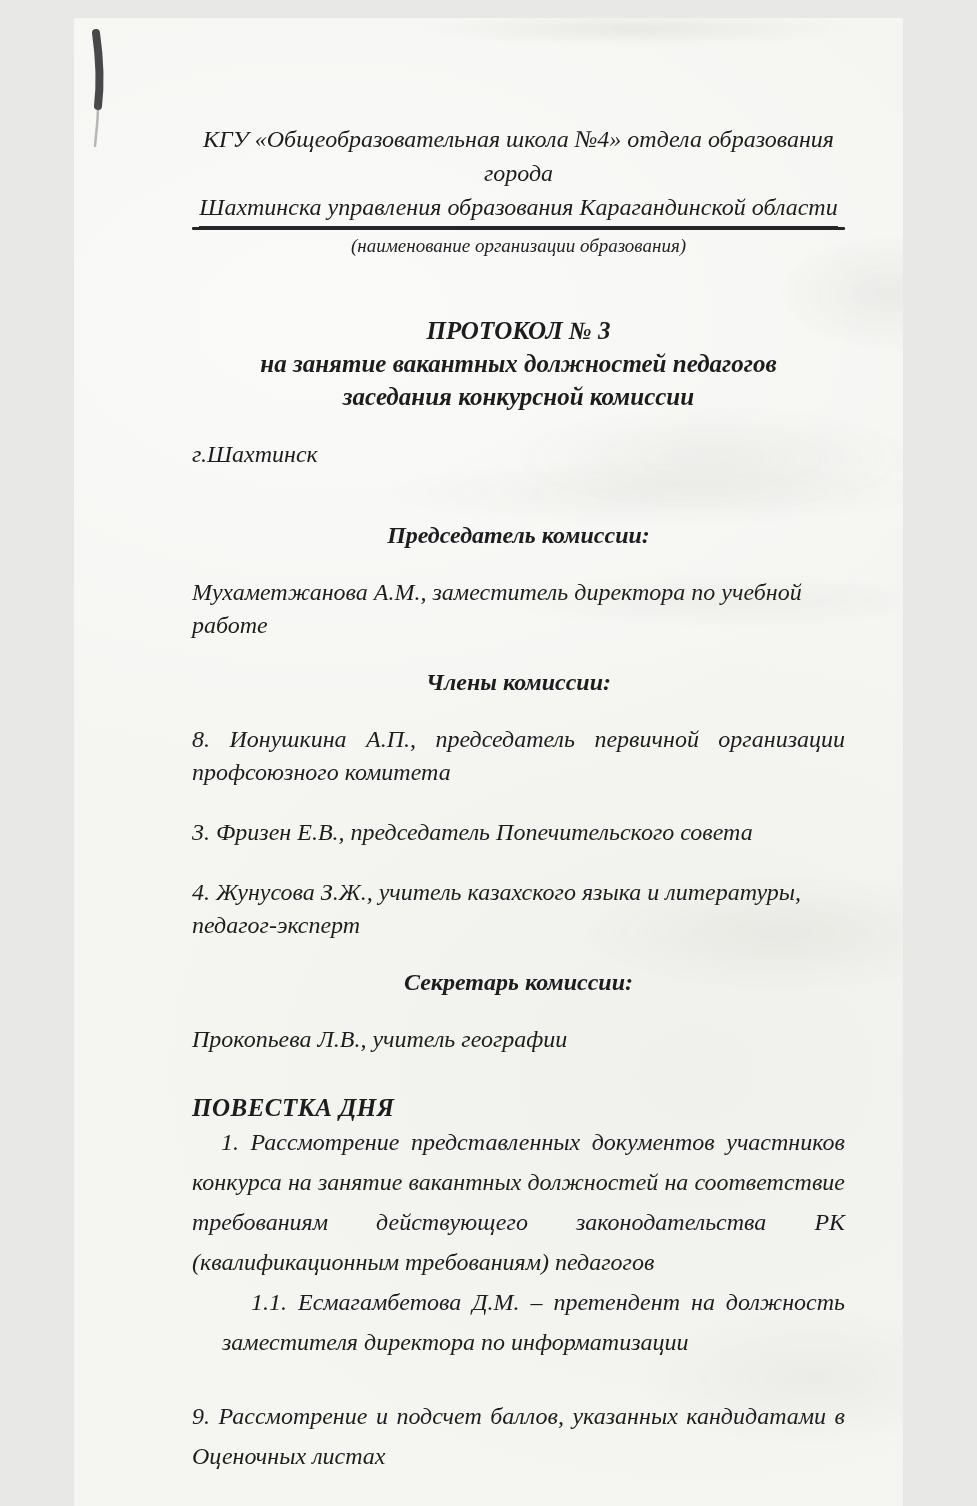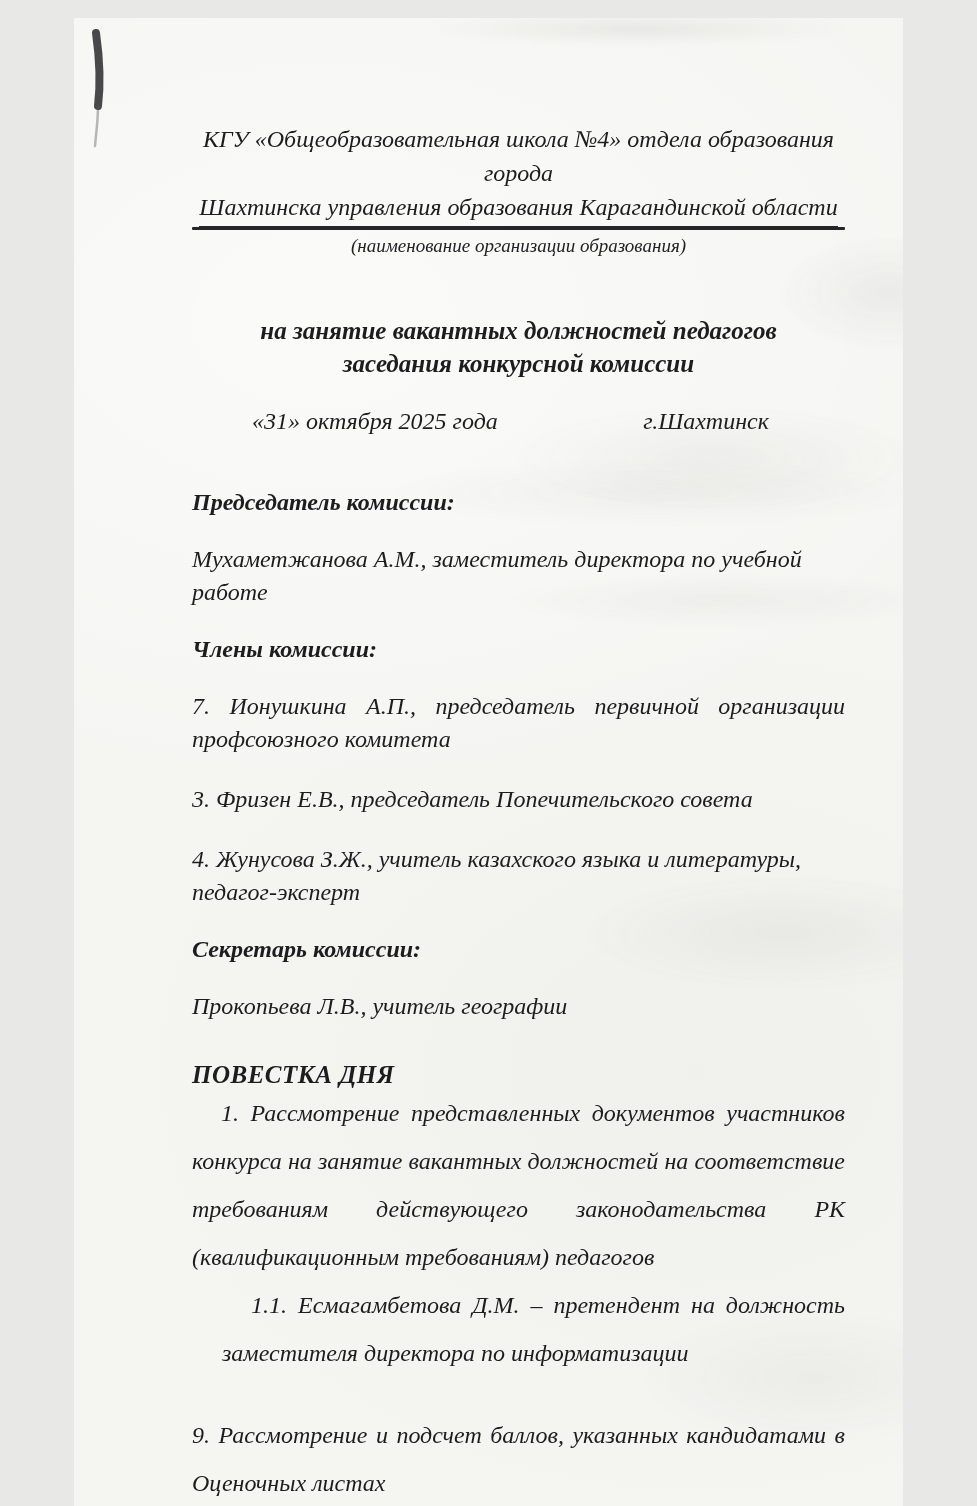--- a/index.html
+++ b/index.html
@@ -24,26 +24,26 @@
   .corner-mark{position:absolute;left:12px;top:8px;}
   .header{text-align:center;font-size:24px;line-height:34px;}
   .header .u{border-bottom:2px solid #26262a;padding-bottom:6px;}
   .rule{height:3px;background:#26262a;margin-top:3px;border-radius:1px;}
   .caption{text-align:center;font-size:19px;margin-top:5px;color:#232327;}
   .titleblock{text-align:center;font-weight:bold;font-size:25px;line-height:33px;margin-top:57px;}
   .dateline{display:flex;justify-content:space-between;align-items:baseline;
     font-size:24px;margin-top:28px;}
   .dateline .date{margin-left:60px;}
   .dateline .place{margin-right:76px;}
-  .h{font-weight:bold;font-size:24px;margin:0;}
+  .h{font-weight:bold;font-size:24px;margin:0;text-align:center;}
   .t{font-size:24px;margin:0;line-height:33px;}
   .sec{margin-top:27px;}
   .just{text-align:justify;}
   .agenda-h{font-weight:bold;font-size:25px;margin:38px 0 0 0;letter-spacing:.5px;}
-  .ag{font-size:24px;line-height:48px;margin:0;}
+  .ag{font-size:24px;line-height:40px;margin:0;}
   .ag1{text-indent:29px;}
   .ag-sub{margin-left:30px;text-indent:29px;}
   .gap{margin-top:34px;}
   p{margin:0;}
 </style>
 </head>
 <body>
 
 <div class="paper">
 
@@ -60,34 +60,34 @@
   <div class="smudge" style="left:560px;top:1290px;width:360px;height:140px;opacity:.6;"></div>
 
   <div class="header">
     <div>КГУ «Общеобразовательная школа №4» отдела образования города</div>
     <div><span class="u">Шахтинска управления образования Карагандинской области</span></div>
   </div>
   <div class="rule"></div>
   <div class="caption">(наименование организации образования)</div>
 
   <div class="titleblock">
+    <div>ПРОТОКОЛ № 3</div>
     <div>на занятие вакантных должностей педагогов</div>
     <div>заседания конкурсной комиссии</div>
   </div>
 
   <div class="dateline">
-    <span class="date">«31» октября 2025 года</span>
     <span class="place">г.Шахтинск</span>
   </div>
 
   <p class="h sec" style="margin-top:54px;">Председатель комиссии:</p>
   <p class="t sec">Мухаметжанова А.М., заместитель директора по учебной работе</p>
 
   <p class="h sec">Члены комиссии:</p>
-  <p class="t sec just">7. Ионушкина А.П., председатель первичной организации профсоюзного комитета</p>
+  <p class="t sec just">8. Ионушкина А.П., председатель первичной организации профсоюзного комитета</p>
   <p class="t sec">3. Фризен Е.В., председатель Попечительского совета</p>
   <p class="t sec">4. Жунусова З.Ж., учитель казахского языка и литературы, педагог-эксперт</p>
 
   <p class="h sec">Секретарь комиссии:</p>
   <p class="t sec">Прокопьева Л.В., учитель географии</p>
 
   <p class="agenda-h">ПОВЕСТКА ДНЯ</p>
   <p class="ag ag1 just">1. Рассмотрение представленных документов участников конкурса на занятие вакантных должностей на соответствие требованиям действующего законодательства РК (квалификационным требованиям) педагогов</p>
   <p class="ag ag-sub just">1.1. Есмагамбетова Д.М. – претендент на должность заместителя директора по информатизации</p>
   <p class="ag just gap">9. Рассмотрение и подсчет баллов, указанных кандидатами в Оценочных листах</p>

